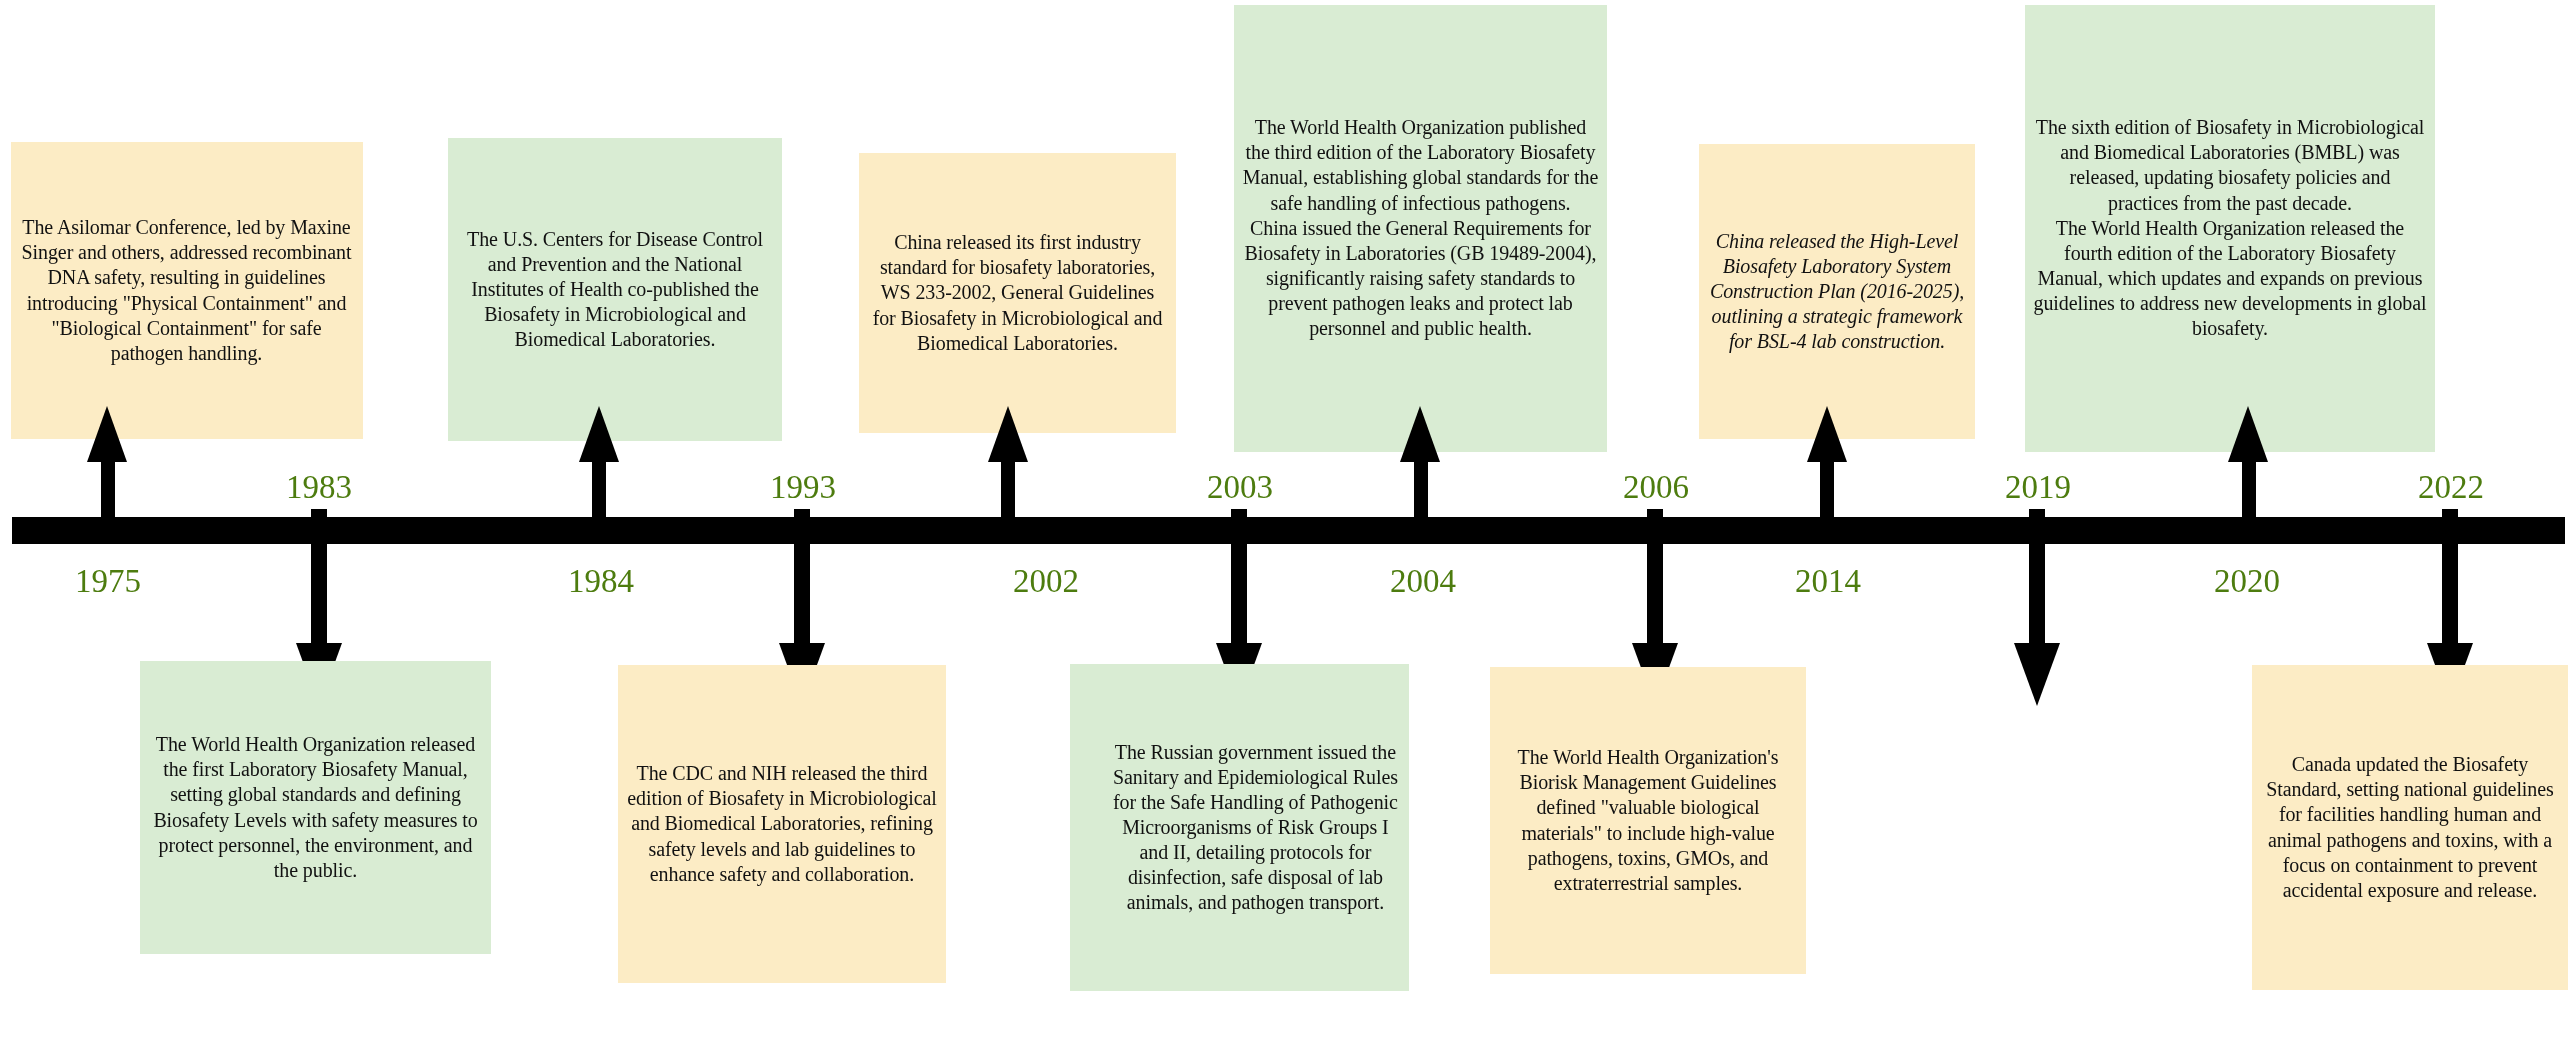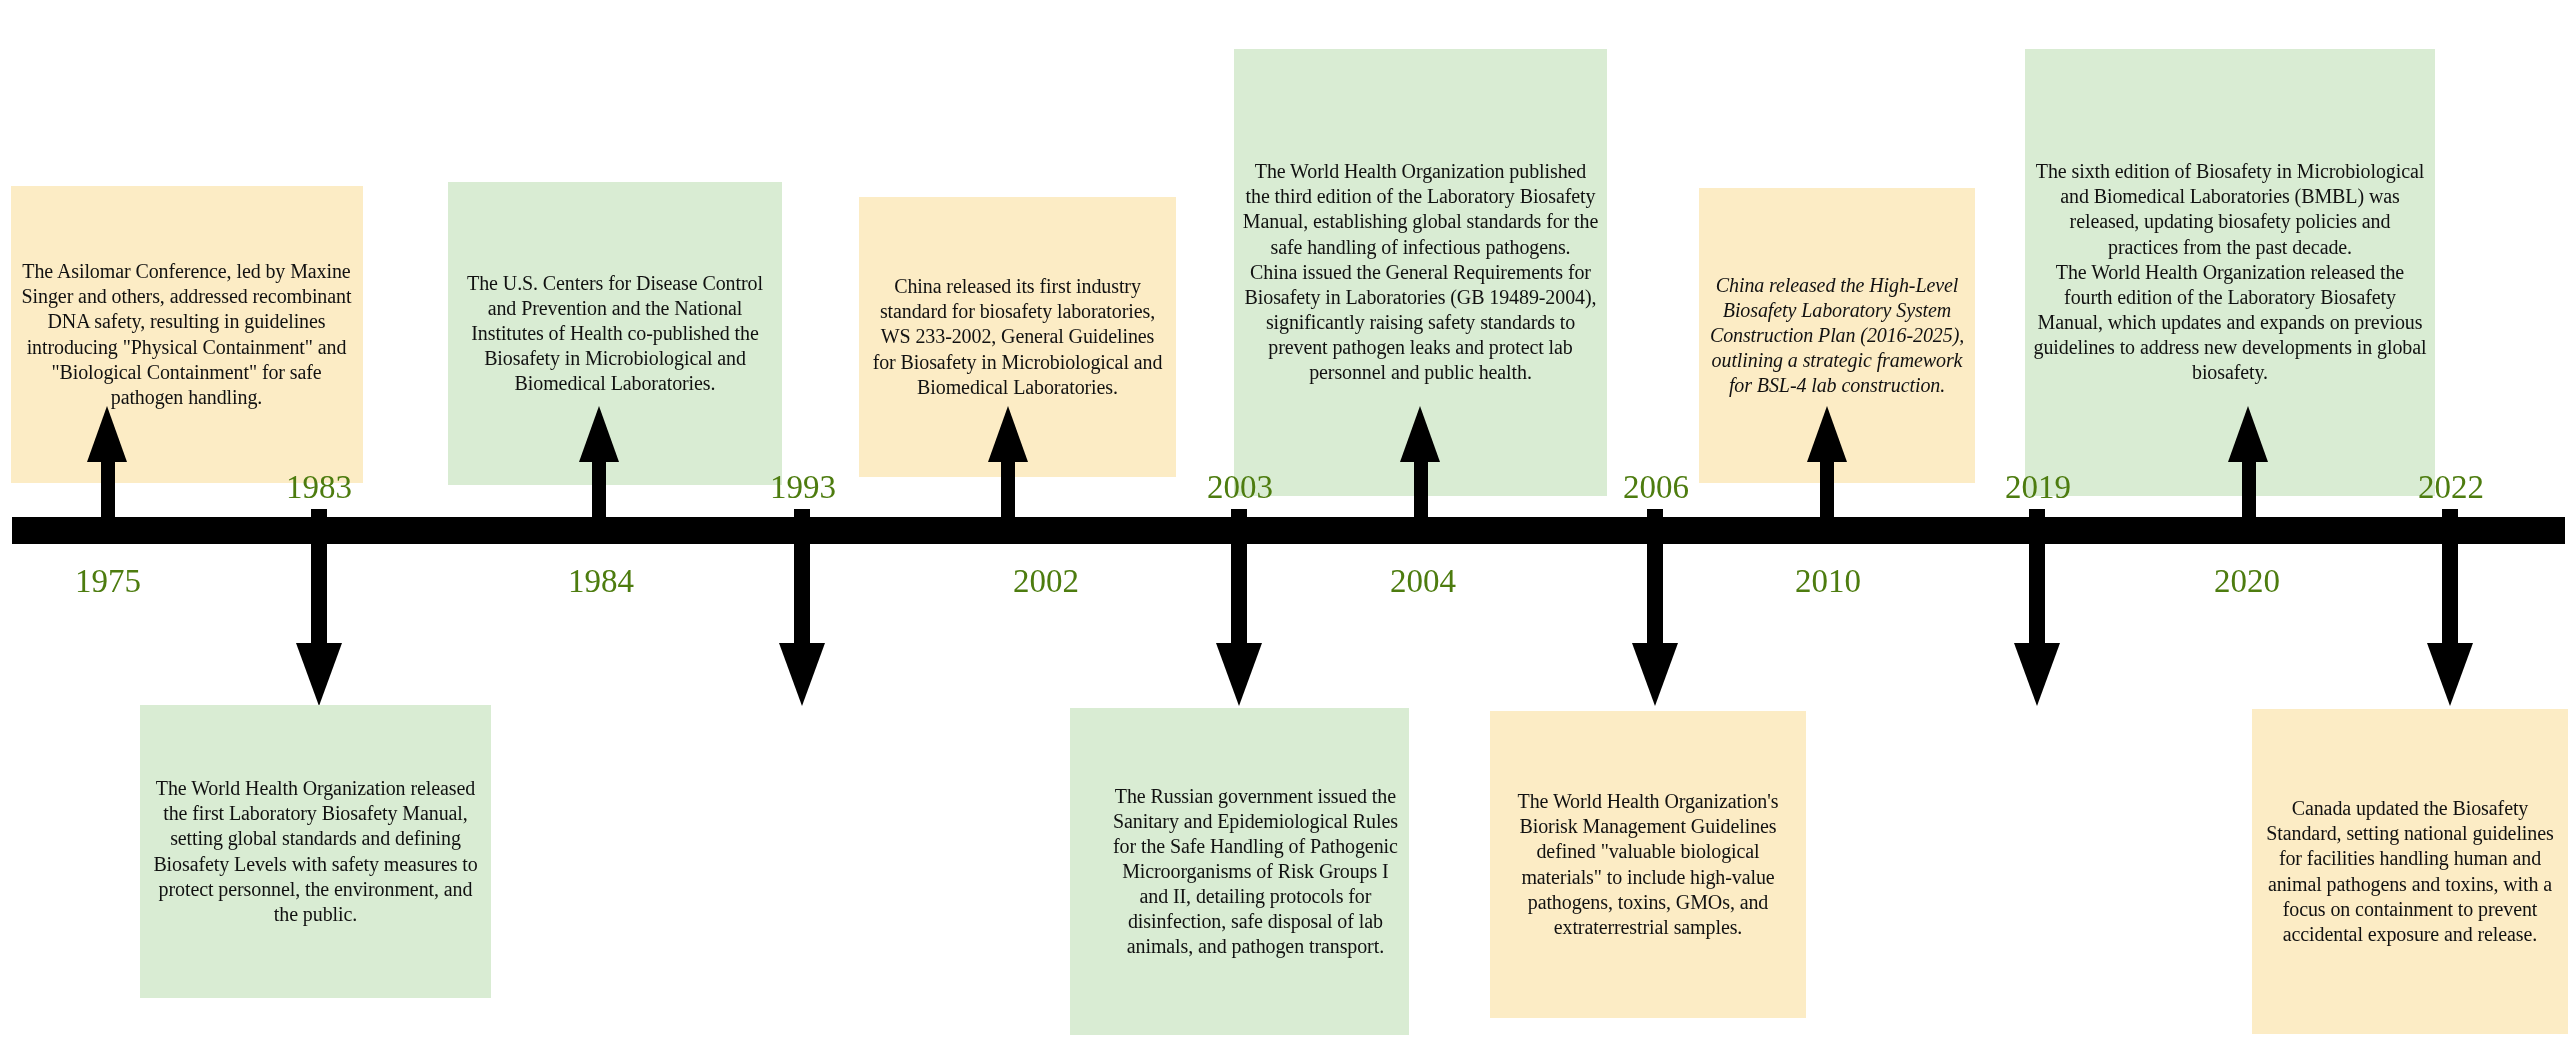--- a/index.html
+++ b/index.html
@@ -19,21 +19,20 @@
     display:flex;
     align-items:center;
     justify-content:center;
     text-align:center;
     color:#111111;
     font-size:20px;
     line-height:1.255;
     padding:5.9px 8.2px;
     white-space:pre-line;
     letter-spacing:-0.1px;
-    margin-top:44px;
   }
   .card.yellow{background:#fcecc5;}
   .card.green{background:#d9ecd3;}
 
   
   #axis-bar{
     position:absolute;
     left:11.7px;
     top:517px;
     width:2553px;
@@ -151,25 +150,26 @@
   <div class="year" style="left:733px; top:471px; width:140px;">1993</div>
   <div class="year" style="left:1170px; top:471px; width:140px;">2003</div>
   <div class="year" style="left:1586px; top:471px; width:140px;">2006</div>
   <div class="year" style="left:1968px; top:471px; width:140px;">2019</div>
   <div class="year" style="left:2381px; top:471px; width:140px;">2022</div>
 
   <div class="year" style="left:38px;   top:565px; width:140px;">1975</div>
   <div class="year" style="left:531px;  top:565px; width:140px;">1984</div>
   <div class="year" style="left:939px; top:565px; width:140px;text-align:right;">2002</div>
   <div class="year" style="left:1353px; top:565px; width:140px;">2004</div>
-  <div class="year" style="left:1758px; top:565px; width:140px;">2010</div>
+  <div class="year" style="left:1758px; top:565px; width:140px;">2014</div>
   <div class="year" style="left:2177px; top:565px; width:140px;">2020</div>
 
   <div class="card green" style="left:140px;  top:661px; width:351px;  height:293px; font-size:20px;">The World Health Organization released the first Laboratory Biosafety Manual, setting global standards and defining Biosafety Levels with safety measures to protect personnel, the environment, and the public.</div>
 
+  <div class="card yellow" style="left:618px; top:665px; width:328px;  height:318px; font-size:20px;">The CDC and NIH released the third edition of Biosafety in Microbiological and Biomedical Laboratories, refining safety levels and lab guidelines to enhance safety and collaboration.</div>
 
   <div class="card green" style="left:1070px; top:664px; width:339px;  height:327px; font-size:20px;padding-left:40px;">The Russian government issued the Sanitary and Epidemiological Rules for the Safe Handling of Pathogenic Microorganisms of Risk Groups I and II, detailing protocols for disinfection, safe disposal of lab animals, and pathogen transport.</div>
 
   <div class="card yellow" style="left:1490px; top:667px; width:316px;  height:307px; font-size:20px;">The World Health Organization's Biorisk Management Guidelines defined "valuable biological materials" to include high-value pathogens, toxins, GMOs, and extraterrestrial samples.</div>
 
 
   <div class="card yellow" style="left:2252px; top:665px; width:316px;  height:325px; font-size:20px;">Canada updated the Biosafety Standard, setting national guidelines for facilities handling human and animal pathogens and toxins, with a focus on containment to prevent accidental exposure and release.</div>
 
 </div>
 

